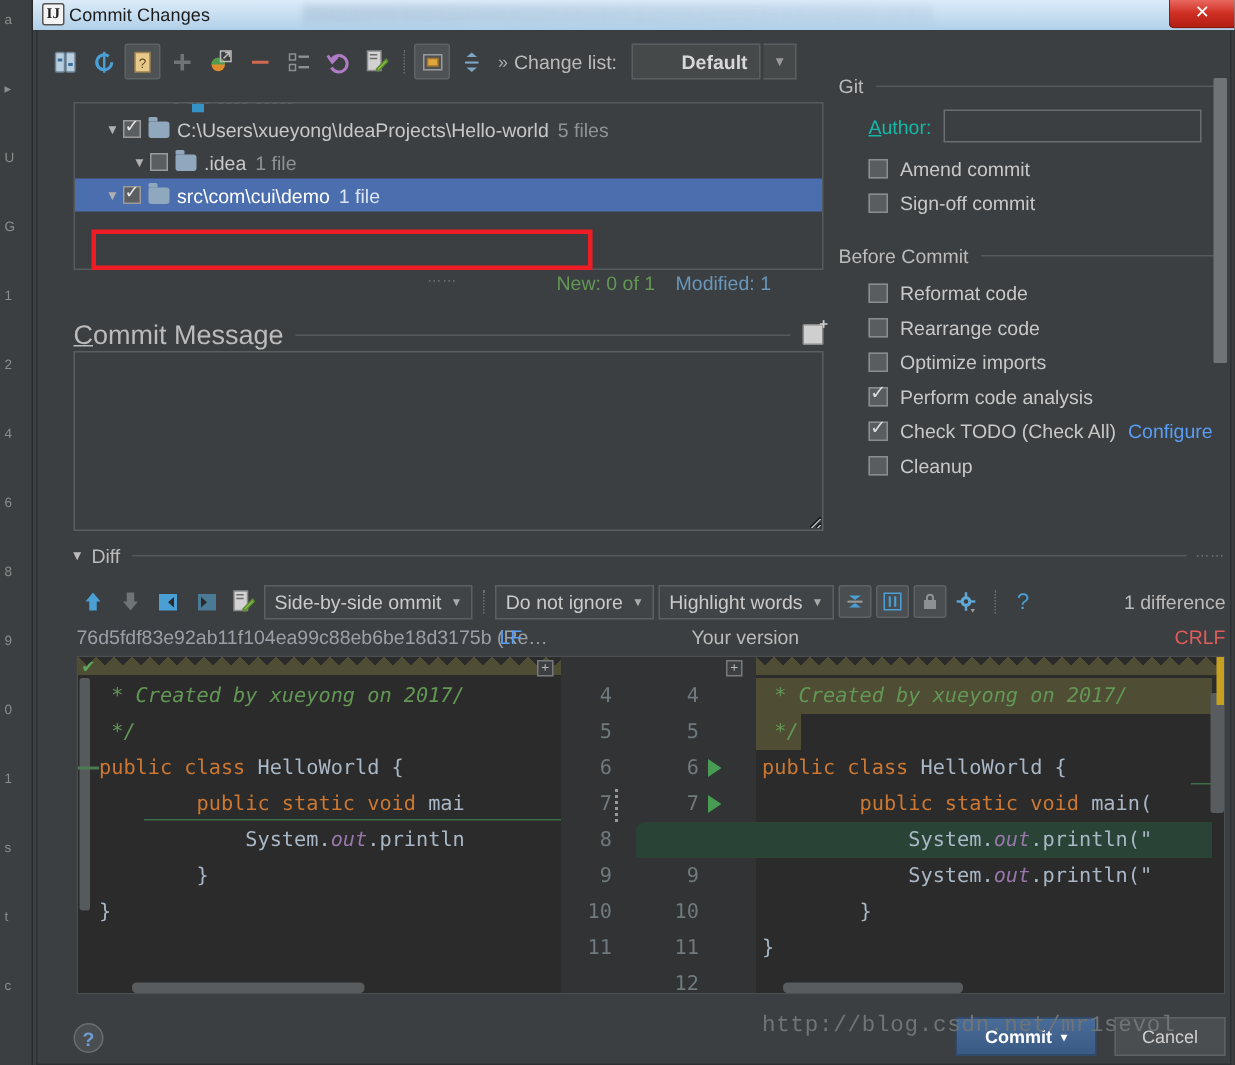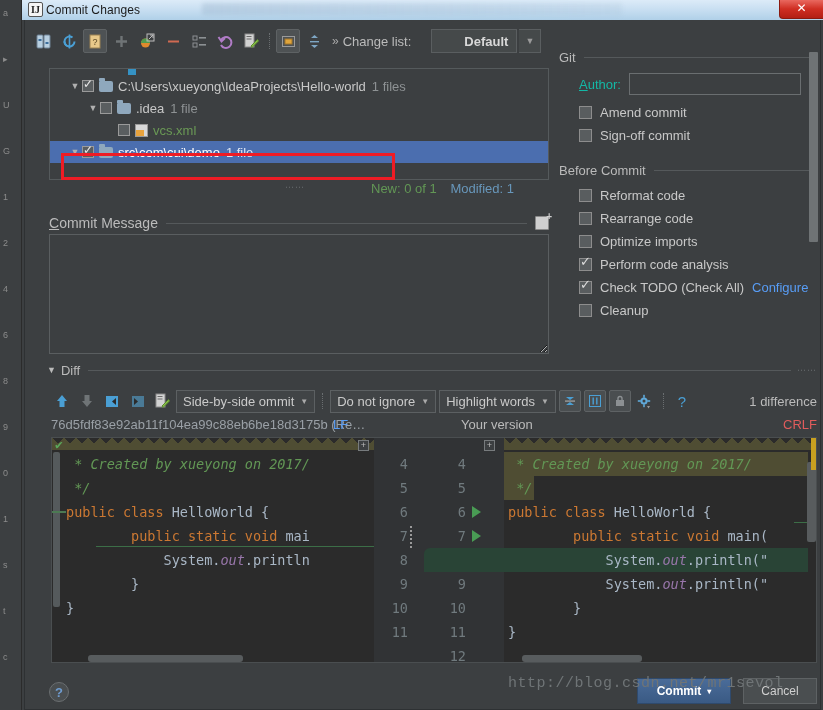--- a/index.html
+++ b/index.html
@@ -96,21 +96,21 @@
   }
   .tb-sep {
     width: 1px; height: 16px; margin: 0 4px;
     border-left: 1px dotted #6a6e70;
   }
   #changelist-label {
     font-size: 13px; color: #bbbbbb; margin-left: 2px; white-space: nowrap;
   }
   #changelist-chevrons { font-size: 12px; color: #aaa; margin-left: 4px; }
   #changelist-combo {
-    margin-left: 18px;
+    margin-left: 8px;
     height: 24px; width: 86px;
     background: #45494a; border: 1px solid #5a5e60;
     display: flex; align-items: center; justify-content: center;
     font-size: 13px; font-weight: bold; color: #d8d8d8; padding-left: 24px;
   }
   #changelist-arrow {
     height: 24px; width: 22px;
     background: #45494a; border: 1px solid #5a5e60; border-left: none;
     display: flex; align-items: center; justify-content: center;
     color: #9a9a9a; font-size: 9px;
@@ -199,21 +199,21 @@
   }
   #tree-status .new { color: #629755; margin-top: 26px; }
   #tree-status .mod { color: #6897bb; margin-left: 10px; }
 
   
   #cm-header {
     position: absolute; left: 24px; top: 194px;
     width: 500px; height: 18px;
     display: flex; align-items: center;
   }
-  #cm-title { font-size: 14px; color: #bbbbbb; white-space: nowrap; }
+  #cm-title { font-size: 18px; color: #bbbbbb; white-space: nowrap; }
   #cm-title u { text-decoration: underline; }
   #cm-line { flex: 1; height: 1px; background: #55595b; margin: 0 8px; }
   #cm-icon {
     width: 14px; height: 14px;
     background: #cfcfcf; border: 1px solid #8a8a8a; border-radius: 1px;
     position: relative;
   }
   #cm-icon::after {
     content: "+"; position: absolute; right: -4px; top: -6px;
     font-size: 10px; color: #cfcfcf; font-weight: bold;
@@ -547,34 +547,28 @@
       <div id="tree-partial-row">
         <div class="bits">— ▪ ▪▪▪ ▪▪▪▪ ▪▪▪▪▪</div>
         <div class="blue-sq"></div>
       </div>
       <div id="tree-rows" style="position:absolute;left:0;top:6px;width:500px;">
           <div class="tree-row" style="padding-left: 18px;">
             <span class="tw">▼</span>
             <span class="cb checked"></span>
             <span class="folder-icon"></span>
             <span>C:\Users\xueyong\IdeaProjects\Hello-world</span>
-            <span class="count">1 files</span>
+            <span class="count">5 files</span>
           </div>
           <div class="tree-row" style="padding-left: 36px;">
             <span class="tw">▼</span>
             <span class="cb"></span>
             <span class="folder-icon"></span>
             <span>.idea</span>
             <span class="count">1 file</span>
-          </div>
-          <div class="tree-row" style="padding-left: 54px;">
-            <span class="tw"></span>
-            <span class="cb"></span>
-            <span class="xml-icon"></span>
-            <span class="greenfile">vcs.xml</span>
           </div>
           <div class="tree-row selected" style="padding-left: 18px;">
             <span class="tw">▼</span>
             <span class="cb checked"></span>
             <span class="folder-icon"></span>
             <span>src\com\cui\demo</span>
             <span class="count">1 file</span>
           </div>
         </div>
     </div>

